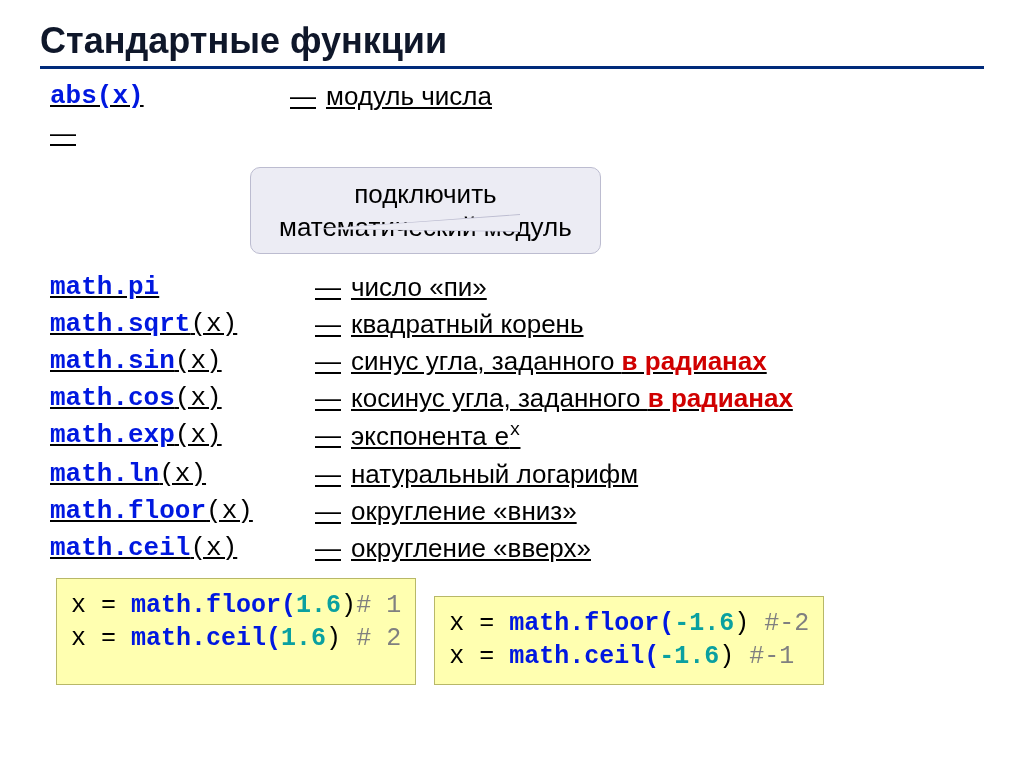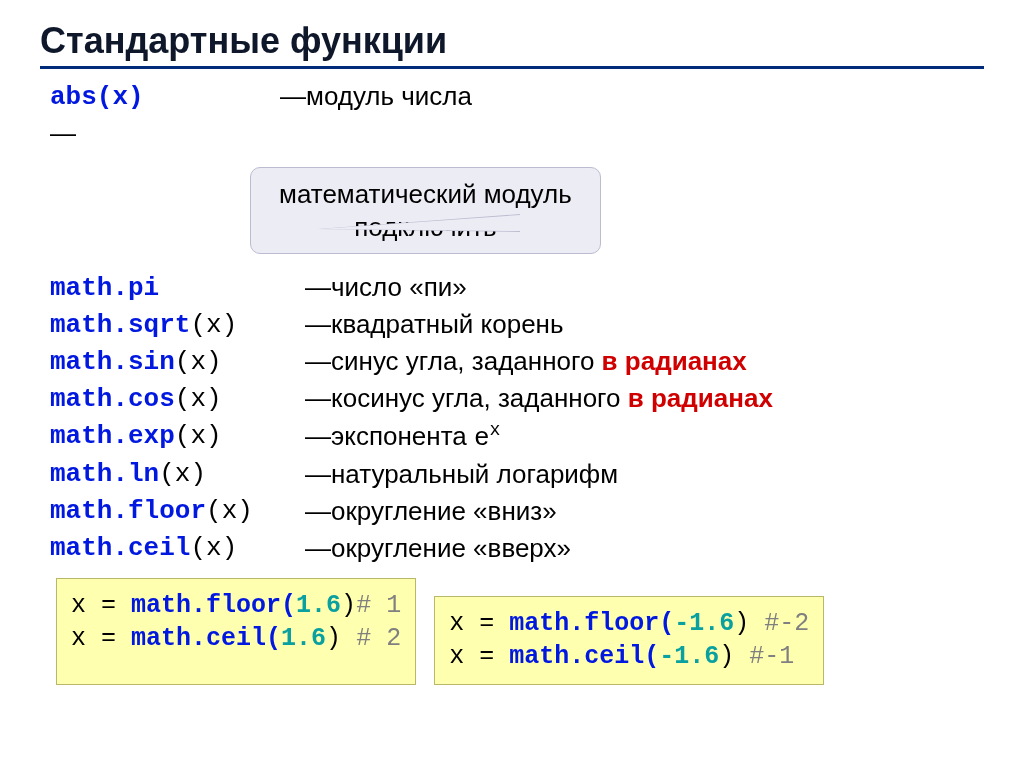--- a/index.html
+++ b/index.html
@@ -32,23 +32,24 @@
   .kw-blue { color: #0018e0; font-weight: bold; }
   .kw-green { color: #0a8a0a; font-weight: bold; }
   .num-teal { color: #0aa0a0; font-weight: bold; }
   .txt-red { color: #d00000; font-weight: bold; }
   .explain {
     font-size: 26px;
     color: #000;
   }
   .row {
     display: flex;
-    align-items: center;
-    gap: 0;
+    align-items: flex-start;
+    gap: 10px;
     margin-bottom: 6px;
+    text-decoration: underline;
   }
   .col1 { width: 230px; flex-shrink: 0; }
   .col1b { width: 255px; flex-shrink: 0; }
   .dash { font-size: 26px; }
   .topblock { padding-left: 10px; margin-bottom: 18px; }
 
   .import-callout {
     display: flex;
     align-items: center;
     margin: 6px 0 18px 0;
@@ -126,22 +127,22 @@
     </div>
     <div class="row">
       <span class="dash">—</span>
     </div>
   </div>
 
   <div class="import-callout">
     <div class="callout-tail-border"></div>
     <div class="callout-tail"></div>
     <div class="callout-box">
+      <div>подключить</div>
       <div>математический модуль</div>
-      <div>подключить</div>
     </div>
   </div>
 
   <div class="funcs">
 
     <div class="row">
       <span class="mono col1b"><span class="kw-blue">math.pi</span><span></span></span>
       <span class="dash">—</span>
       <span class="explain"><span>число «пи»</span></span>
     </div>

